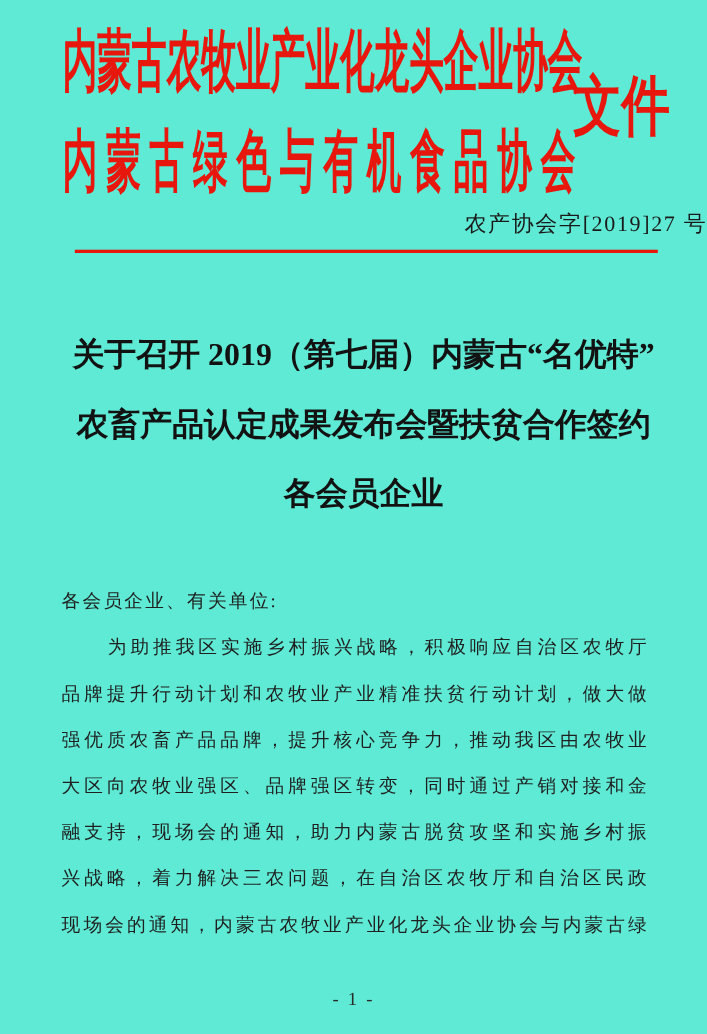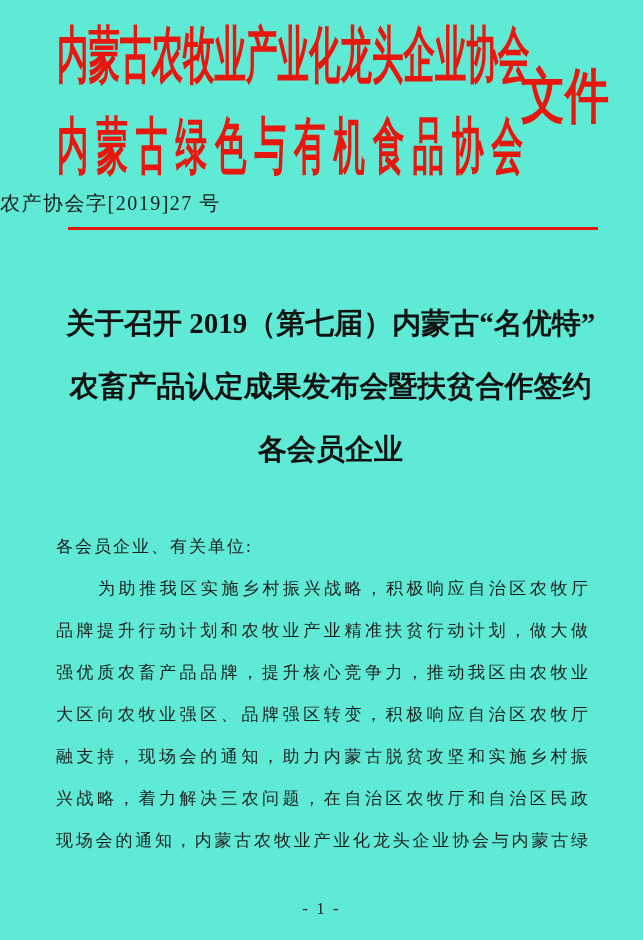--- a/index.html
+++ b/index.html
@@ -44,21 +44,21 @@
     font-size:44px;
     white-space:nowrap;
     transform:scaleY(1.35);
     transform-origin:0 0;
   }
   
   .doc-number{
     position:absolute;
     top:190px;left:0;
     width:100%;
-    text-align:left;
+    text-align:right;
     font-size:20px;
     letter-spacing:1.5px;
     color:#1a1a1a;
   }
   .red-rule{
     position:absolute;
     top:227px;left:68px;
     width:530px;height:3px;
     background:var(--red);
   }
@@ -127,21 +127,21 @@
     <div class="title-line">关于召开 2019（第七届）内蒙古“名优特”</div>
     <div class="title-line">农畜产品认定成果发布会暨扶贫合作签约</div>
     <div class="title-line">各会员企业</div>
   </div>
 
   <div class="body-text">
     <div class="body-line salutation">各会员企业、有关单位:</div>
     <div class="body-line indent">为助推我区实施乡村振兴战略，积极响应自治区农牧厅</div>
     <div class="body-line">品牌提升行动计划和农牧业产业精准扶贫行动计划，做大做</div>
     <div class="body-line">强优质农畜产品品牌，提升核心竞争力，推动我区由农牧业</div>
-    <div class="body-line">大区向农牧业强区、品牌强区转变，积极响应自治区农牧厅</div>
+    <div class="body-line">大区向农牧业强区、品牌强区转变，同时通过产销对接和金</div>
     <div class="body-line">融支持，现场会的通知，助力内蒙古脱贫攻坚和实施乡村振</div>
     <div class="body-line">兴战略，着力解决三农问题，在自治区农牧厅和自治区民政</div>
     <div class="body-line">现场会的通知，内蒙古农牧业产业化龙头企业协会与内蒙古绿</div>
   </div>
 
   <div class="page-footer">- 1 -</div>
 
 </div>
 
 </body></html>

